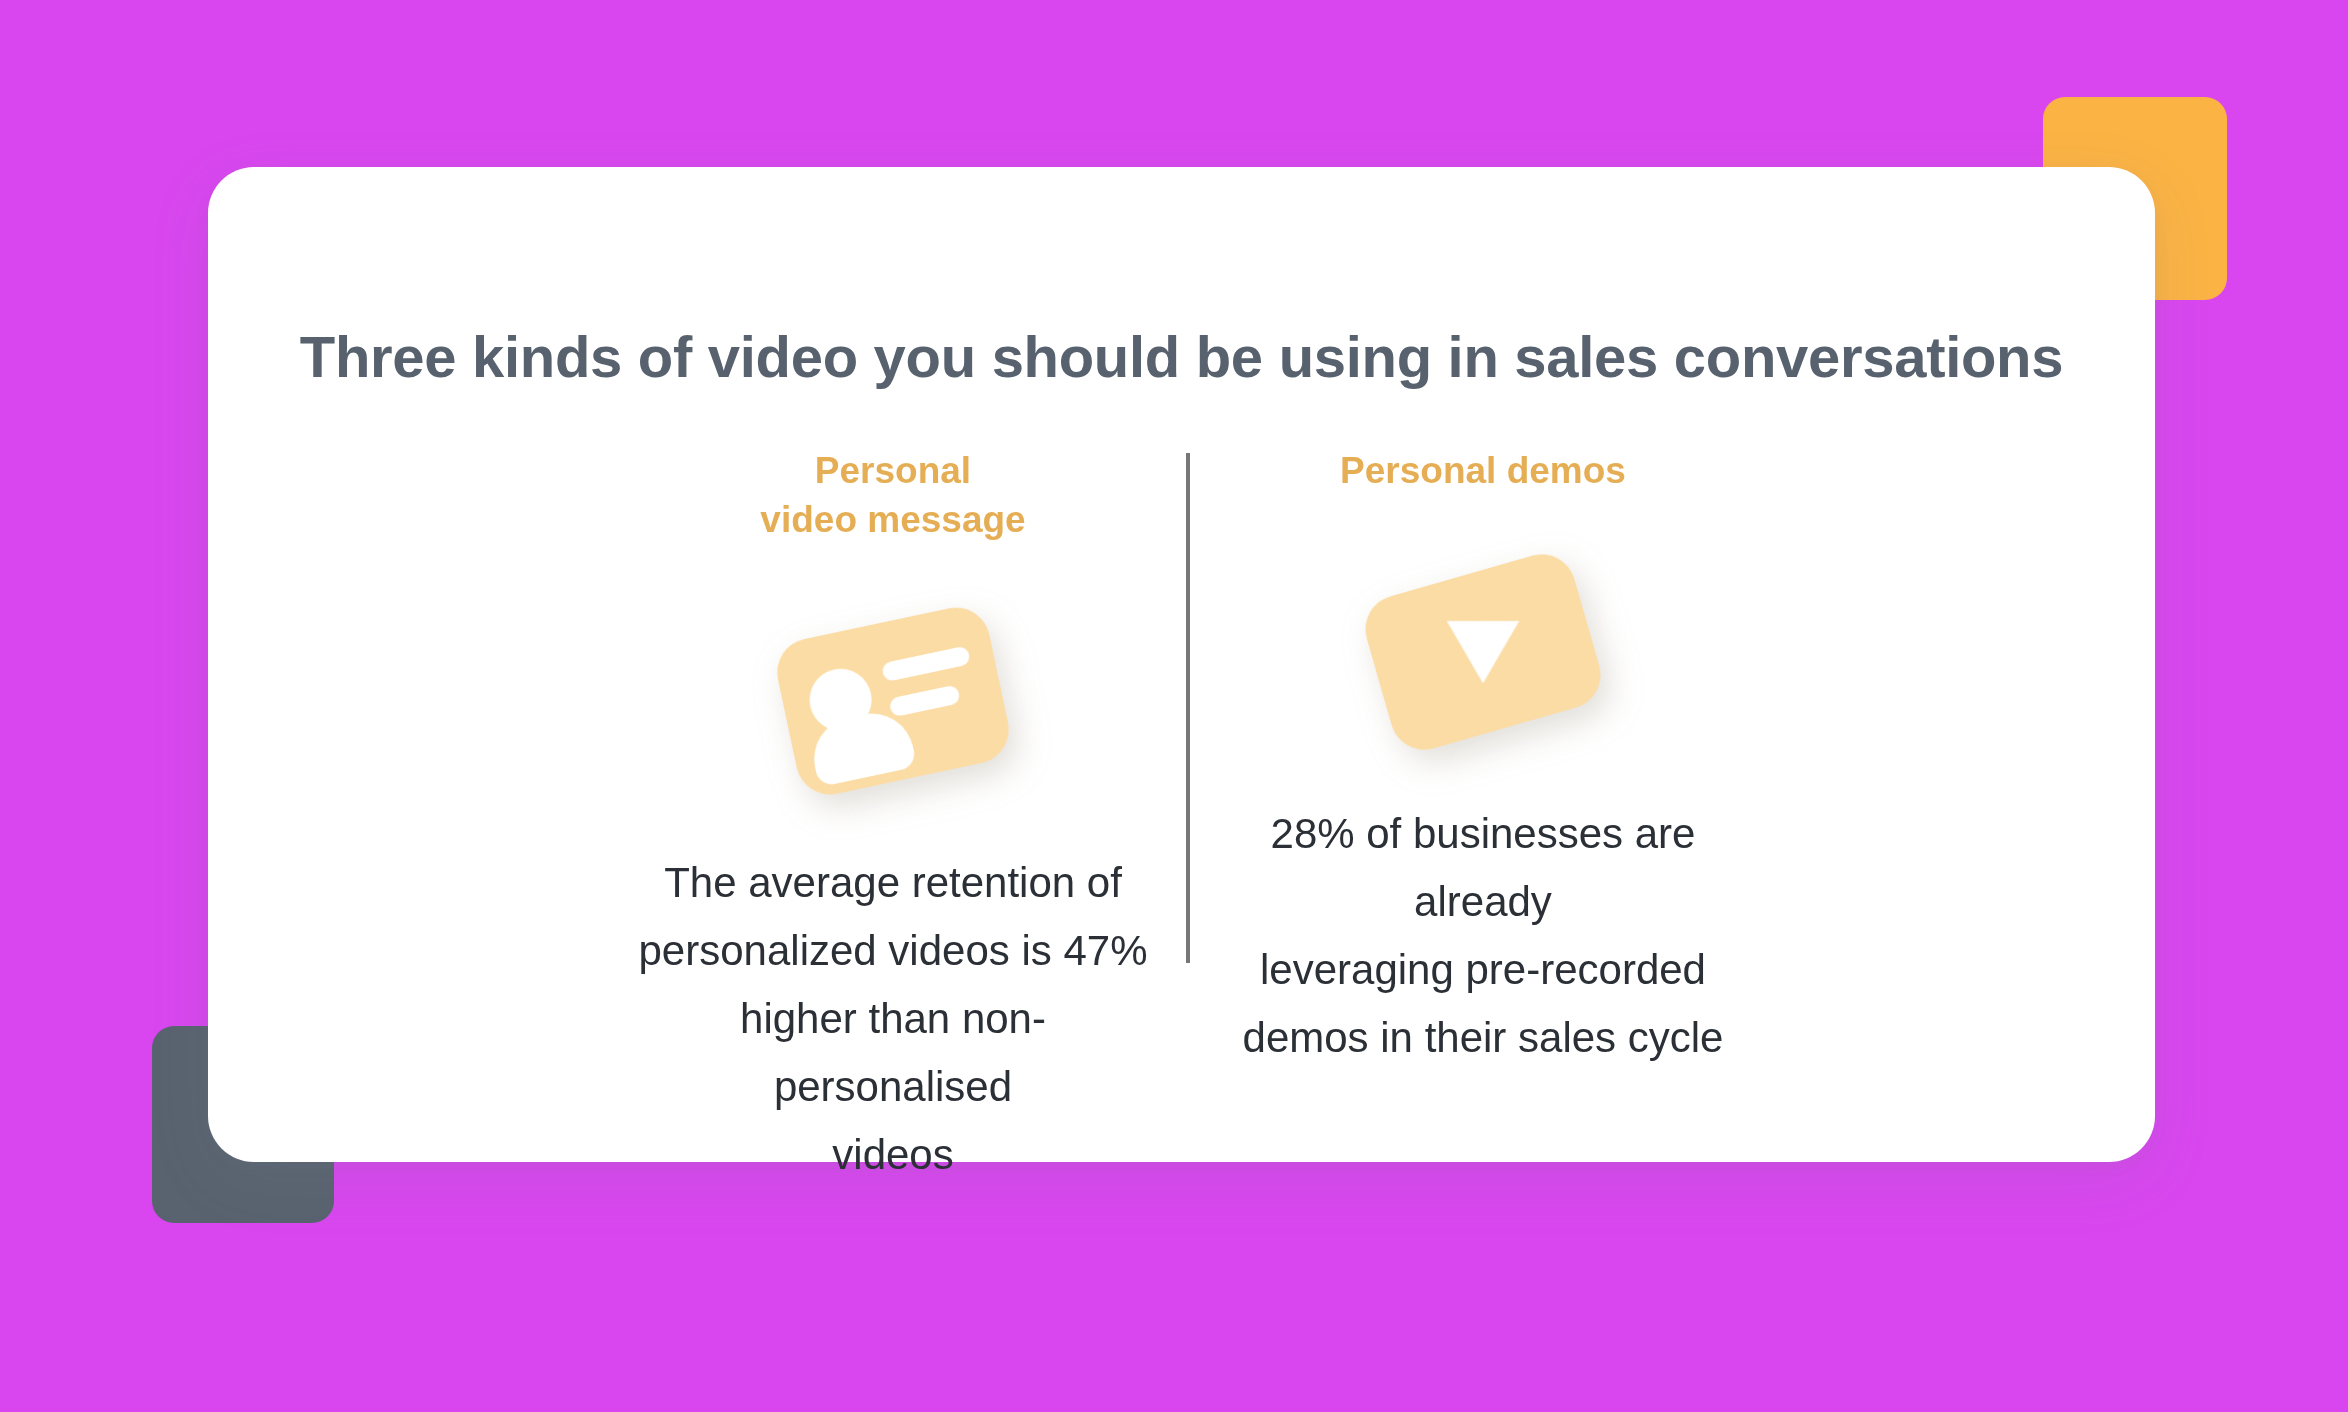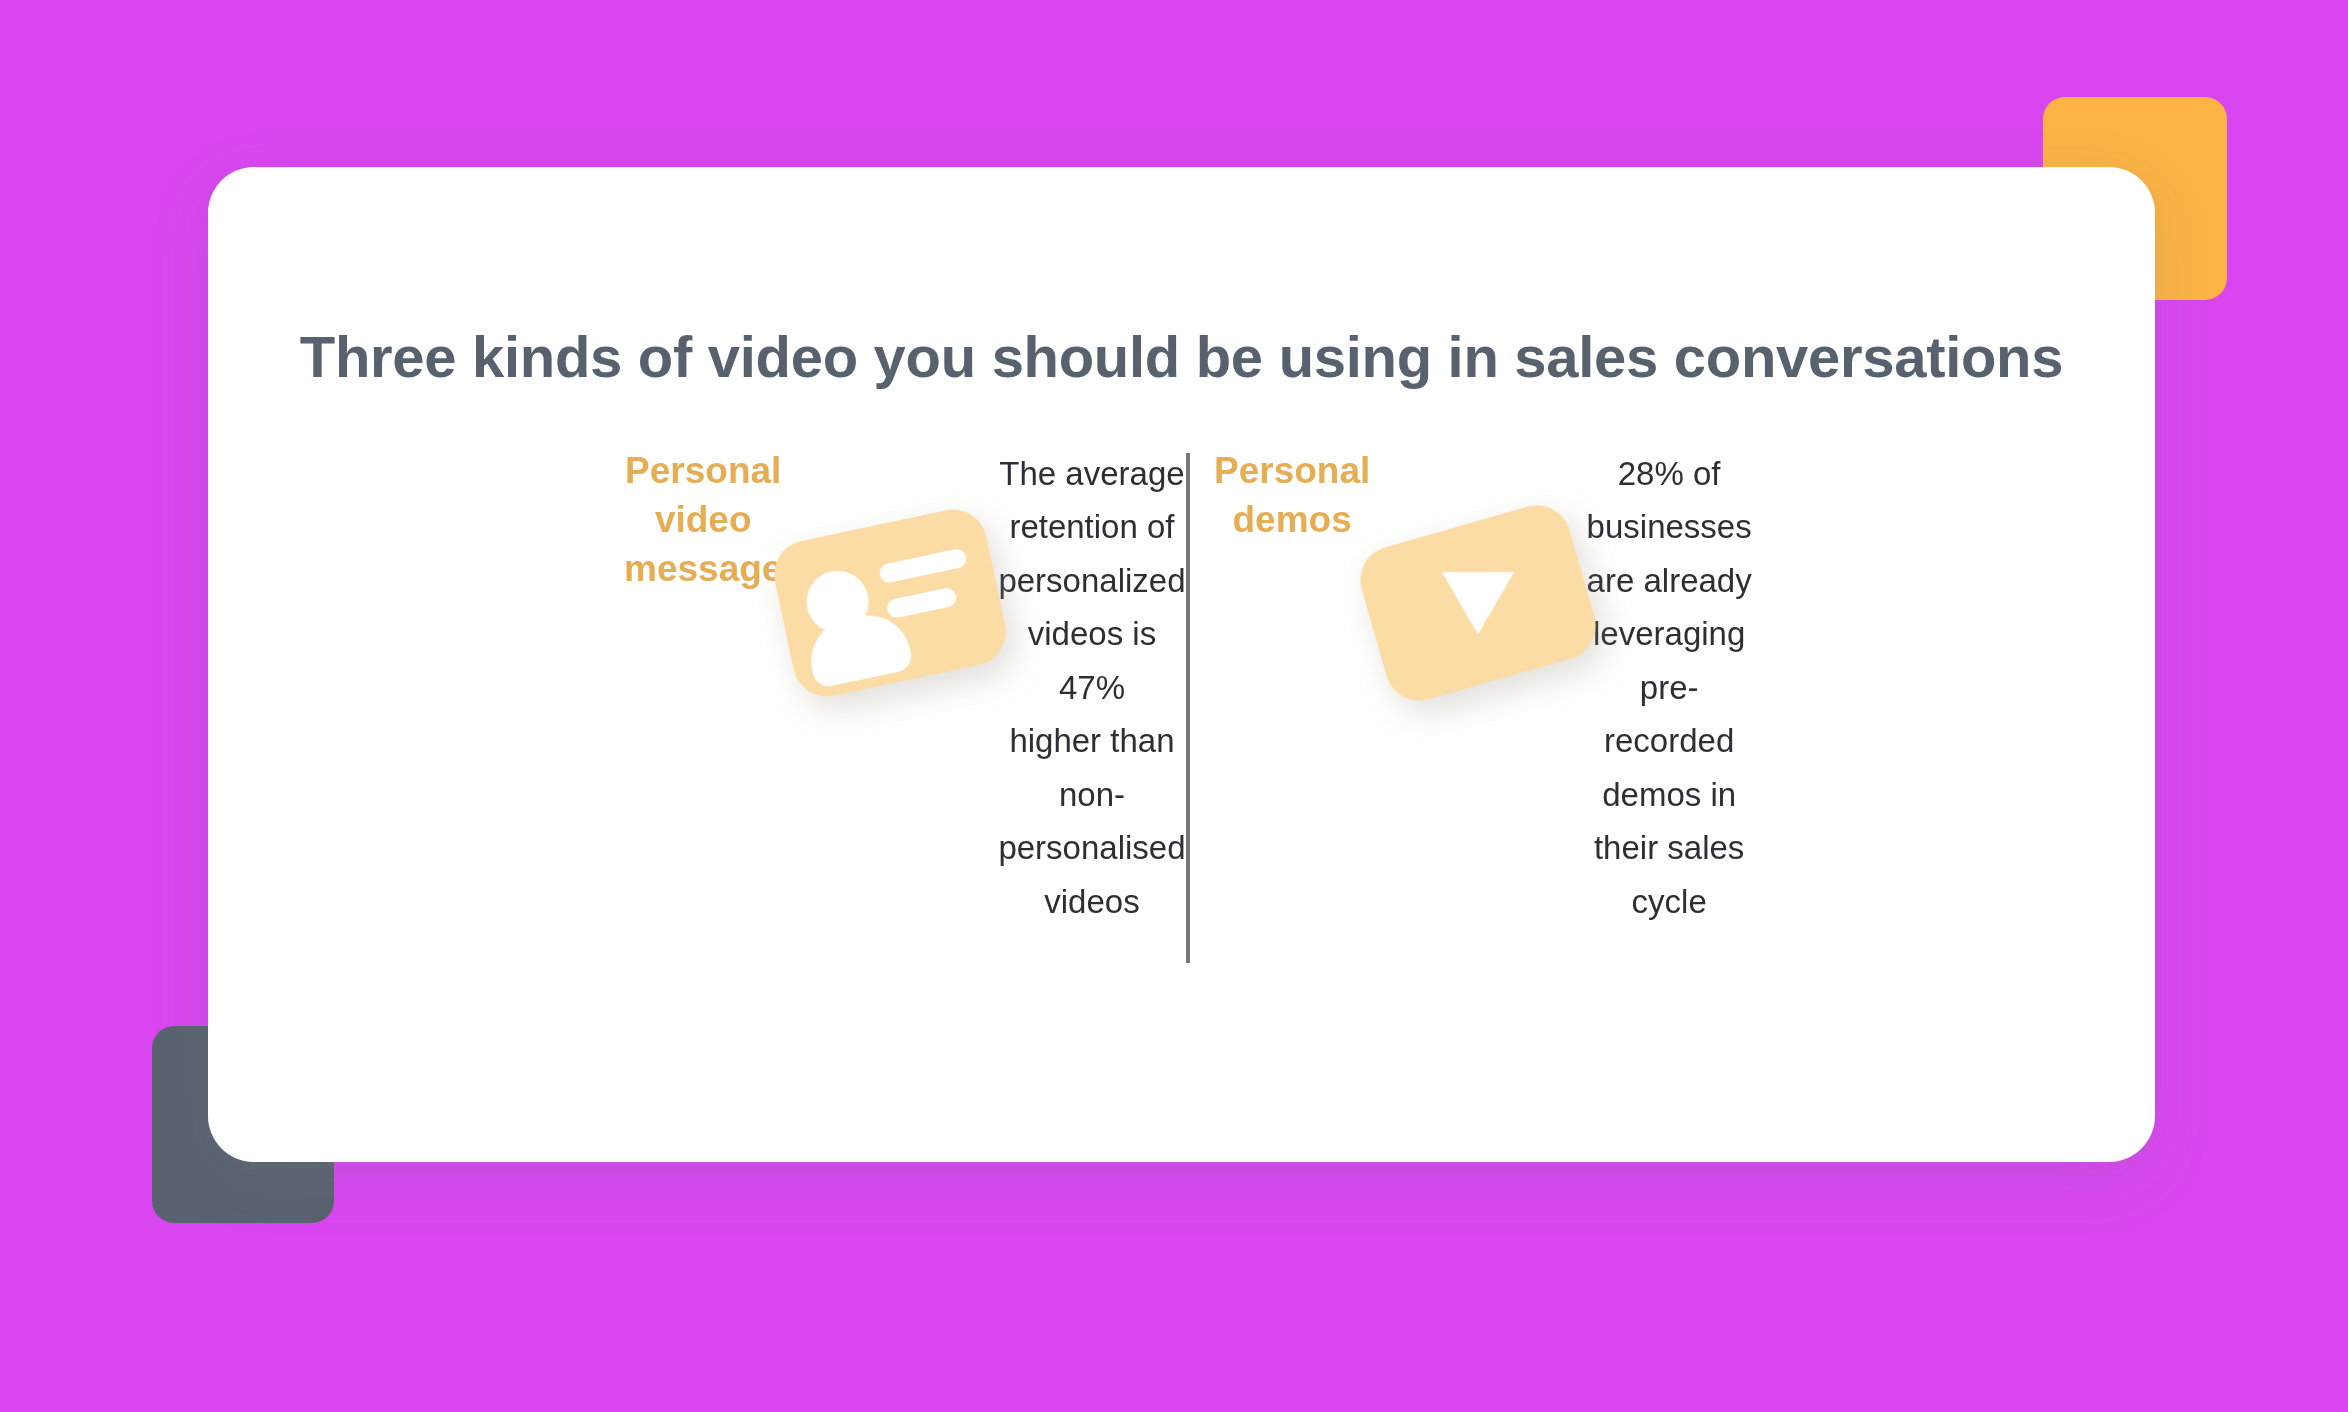--- a/index.html
+++ b/index.html
@@ -78,20 +78,22 @@
     width: 1760px;
     display: flex;
     align-items: flex-start;
     justify-content: center;
   }
 
   .column {
     position: relative;
     width: 586px;
     display: flex;
+    flex-direction: column;
+    align-items: center;
     box-sizing: border-box;
     padding: 0 24px;
   }
 
   .divider {
     width: 2px;
     height: 510px;
     background: #5F5F63;
     flex: 0 0 2px;
     margin-top: 6px;
@@ -189,21 +191,21 @@
     width: 0;
     height: 0;
     transform: translate(-50%, -50%) rotate(16deg);
     border-left: 36px solid transparent;
     border-right: 36px solid transparent;
     border-top: 62px solid #ffffff;
     filter: drop-shadow(0 0 0.5px #ffffff);
   }
 
   .col-body {
-    font-size: 33px;
+    font-size: 42px;
     line-height: 1.62;
     color: #2B2F36;
     text-align: center;
     margin: 0;
     white-space: pre-line;
     font-weight: 400;
   }
 </style>
 </head>
 <body>

